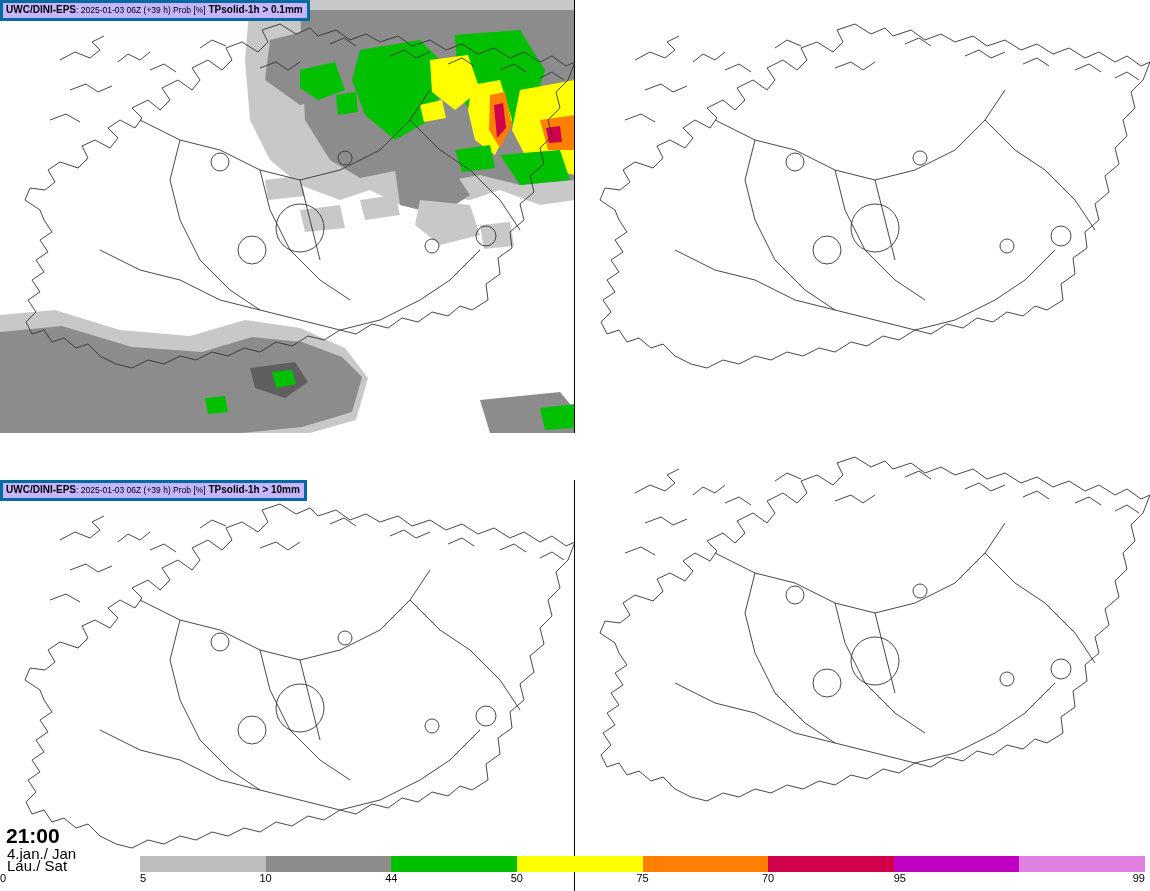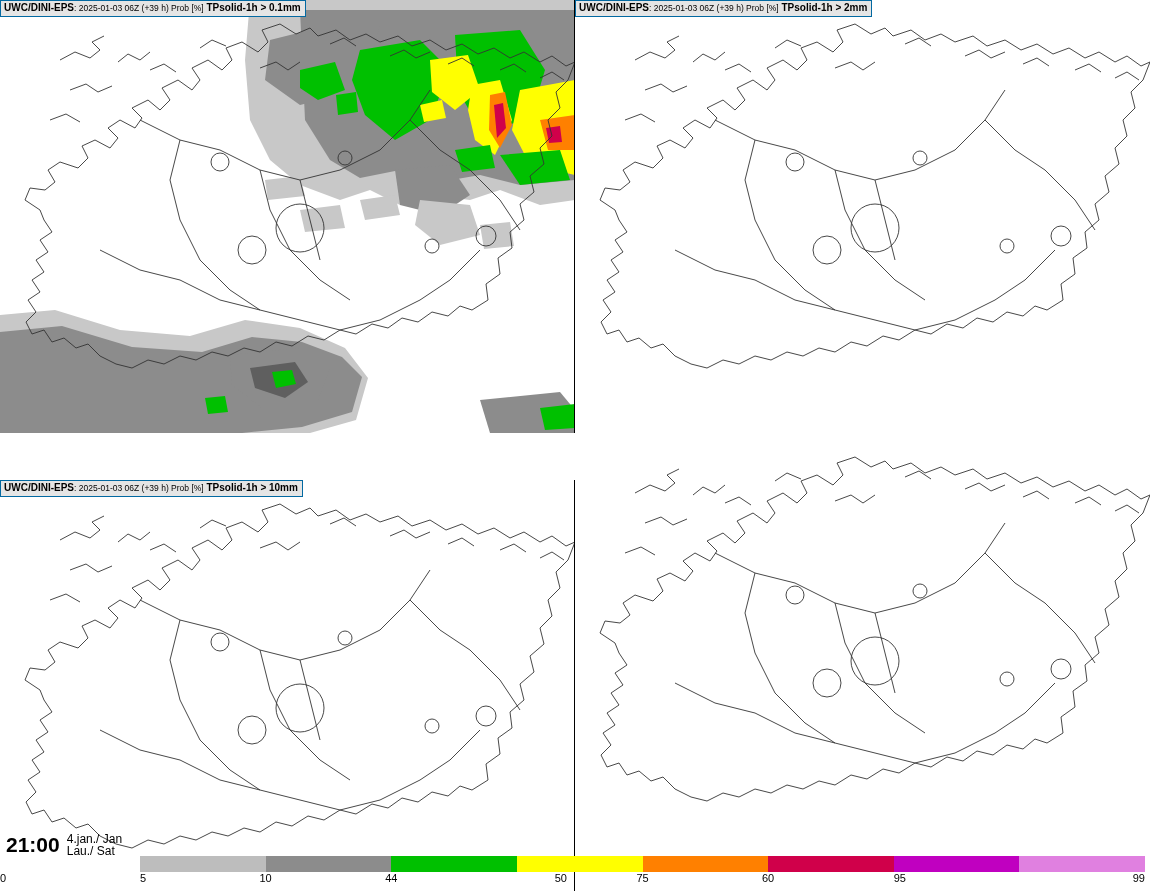--- a/index.html
+++ b/index.html
@@ -29,46 +29,46 @@
     position:absolute;left:0;top:0;width:100%;height:100%;
     border-right:1px solid #000;
     box-sizing:border-box;
     pointer-events:none;
   }
   #panel-1 .panel-border,#panel-3 .panel-border{border-right:none;}
 
   .title{
     position:absolute;left:0;top:0;
     z-index:20;
-    background:#e5e5e5;
-    border:1px solid #0369a1;
+    background:#c4b5fd;
+    border:3px solid #0369a1;
     padding:1px 4px 2px 3px;
     font-size:10px;
     line-height:11px;
     white-space:nowrap;
     color:#000;
   }
   .title .model{font-weight:bold;font-size:10px;}
   .title .run{font-size:8.5px;}
   .title .param{font-weight:bold;font-size:10px;}
 
   .mapwrap{
     position:absolute;left:0;top:0;width:575px;height:433px;
   }
   .mapsvg{position:absolute;left:0;top:0;}
   .timebox{
     position:absolute;left:0;top:824px;width:135px;height:42px;
-    display:flex;align-items:center;
+    display:flex;align-items:flex-start;flex-direction:column;
   }
   .time{
     font-size:21px;font-weight:bold;color:#000;
     padding-left:6px;letter-spacing:0px;
   }
   .datestack{
-    font-size:12px;line-height:12px;color:#000;padding-left:7px;
+    font-size:15px;line-height:12px;color:#000;padding-left:7px;
   }
 
   .legend{
     position:absolute;left:140px;top:856px;width:1005px;height:16px;
   }
   .legend-bar{
     position:absolute;left:0;top:0;height:16px;width:1005px;
     display:flex;
   }
   .legend-seg{height:16px;flex:0 0 auto;}
@@ -208,23 +208,20 @@
           <circle cx="300" cy="228" r="24"></circle>
           <circle cx="252" cy="250" r="14"></circle>
           <circle cx="486" cy="236" r="10"></circle>
           <circle cx="432" cy="246" r="7"></circle>
           <circle cx="220" cy="162" r="9"></circle>
           <circle cx="345" cy="158" r="7"></circle>
         </g>
       </svg>
     </div>
     <div class="panel-border"></div>
-    <div class="title">
-      <span class="model">UWC/DINI-EPS</span><span class="run">: 2025-01-03 06Z (+39 h) Prob [%]</span> <span class="param">TPsolid-1h &gt; 2mm</span>
-    </div>
   </div>
 
   <div class="panel" id="panel-2">
     <div class="mapwrap">
       <svg class="mapsvg" width="575" height="433" viewBox="0 0 575 433">
         <g fill="none" stroke="#333333" stroke-width="0.9">
           <path d="M40,210 L25,200 L30,188 L45,190 L55,182 L48,170 L60,162 L78,168 L88,158 L82,146 L95,140 L110,148 L118,138 L108,128 L120,120 L135,128 L142,118 L132,108 L148,100 L160,110 L170,100 L162,88 L178,80 L192,90 L200,80 L192,68 L208,60 L222,70 L232,60 L226,48 L242,42 L258,52 L268,42 L262,30 L280,24 L296,34 L310,28 L318,36 L336,30 L350,40 L366,34 L380,42 L398,36 L412,46 L430,40 L446,50 L462,44 L478,54 L494,48 L510,58 L524,52 L540,62 L552,56 L566,66 L575,62"></path>
           <path d="M575,62 L568,80 L556,92 L560,108 L548,120 L552,136 L540,148 L544,164 L530,176 L534,192 L520,204 L524,220 L510,232 L512,248 L498,258 L500,274 L486,284 L488,300 L472,310 L460,306 L448,316 L432,312 L418,322 L402,318 L388,328 L372,324 L356,334 L340,330 L324,340 L308,336 L292,346 L276,342 L260,352 L244,348 L228,356 L212,352 L196,360 L180,356 L164,364 L148,360 L132,368 L116,364 L100,356 L88,344 L76,348 L64,338 L52,342 L44,330 L32,334 L26,322 L36,312 L28,300 L40,292 L32,280 L44,272 L36,260 L48,252 L40,240 L52,232 L44,220 L40,210"></path>
           <path d="M60,60 L75,52 L90,58 L100,50 L92,42 L104,36"></path>
           <path d="M70,90 L86,84 L98,92 L112,86"></path>
@@ -315,19 +312,19 @@
       <div class="legend-seg" style="background: rgb(255, 255, 0); width: 125.625px;"></div>
       <div class="legend-seg" style="background: rgb(255, 128, 0); width: 125.625px;"></div>
       <div class="legend-seg" style="background: rgb(208, 0, 74); width: 125.625px;"></div>
       <div class="legend-seg" style="background: rgb(192, 0, 192); width: 125.625px;"></div>
       <div class="legend-seg" style="background: rgb(224, 128, 224); width: 125.625px;"></div>
     </div>
   <div class="legend-labels" id="legend-labels">
       <div class="legend-label first" style="left: 0px;">5</div>
       <div class="legend-label" style="left: 125.625px;">10</div>
       <div class="legend-label" style="left: 251.25px;">44</div>
-      <div class="legend-label" style="left: 376.875px; margin-left: 44px;">50</div>
+      <div class="legend-label" style="left: 376.875px;">50</div>
       <div class="legend-label" style="left: 502.5px;">75</div>
-      <div class="legend-label" style="left: 628.125px;">60</div>
+      <div class="legend-label" style="left: 628.125px;">70</div>
       <div class="legend-label" style="left: 753.75px; padding-left: 12px;">95</div>
       <div class="legend-label last" style="left: 1005px;">99</div>
     </div>
 </div>
 
 </body></html>

